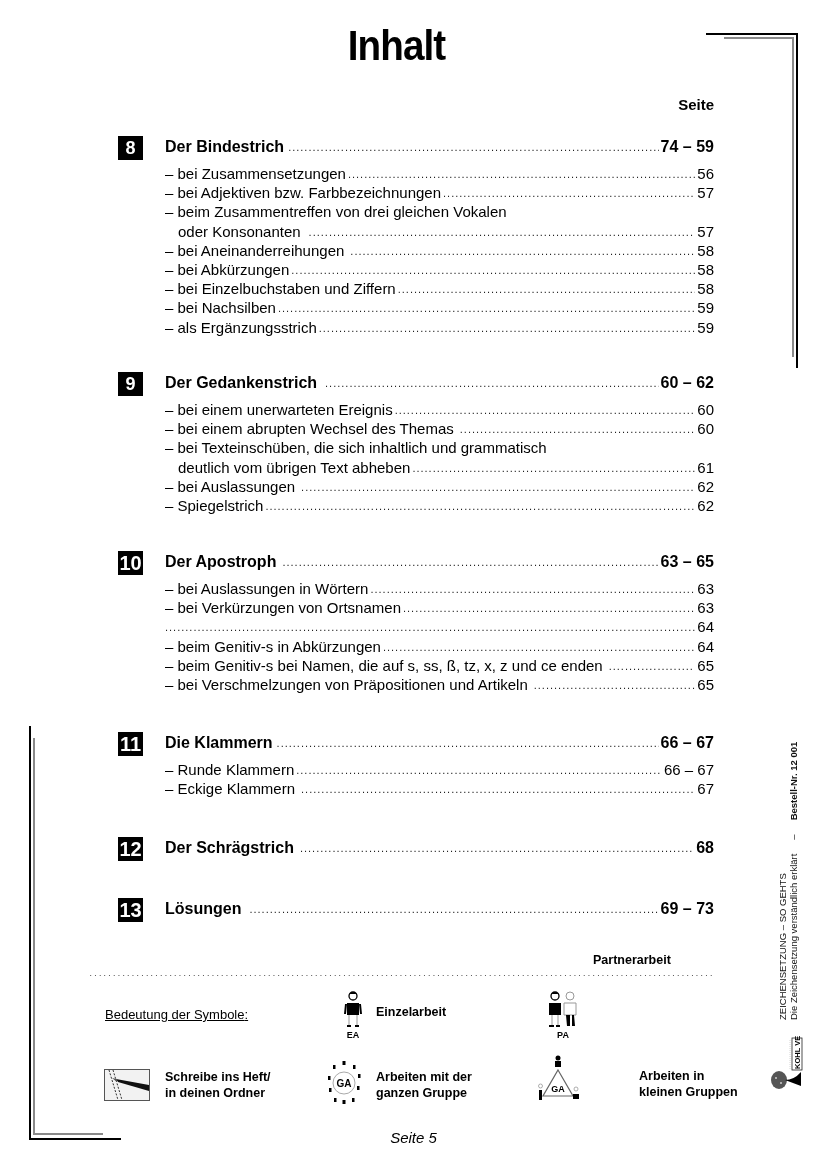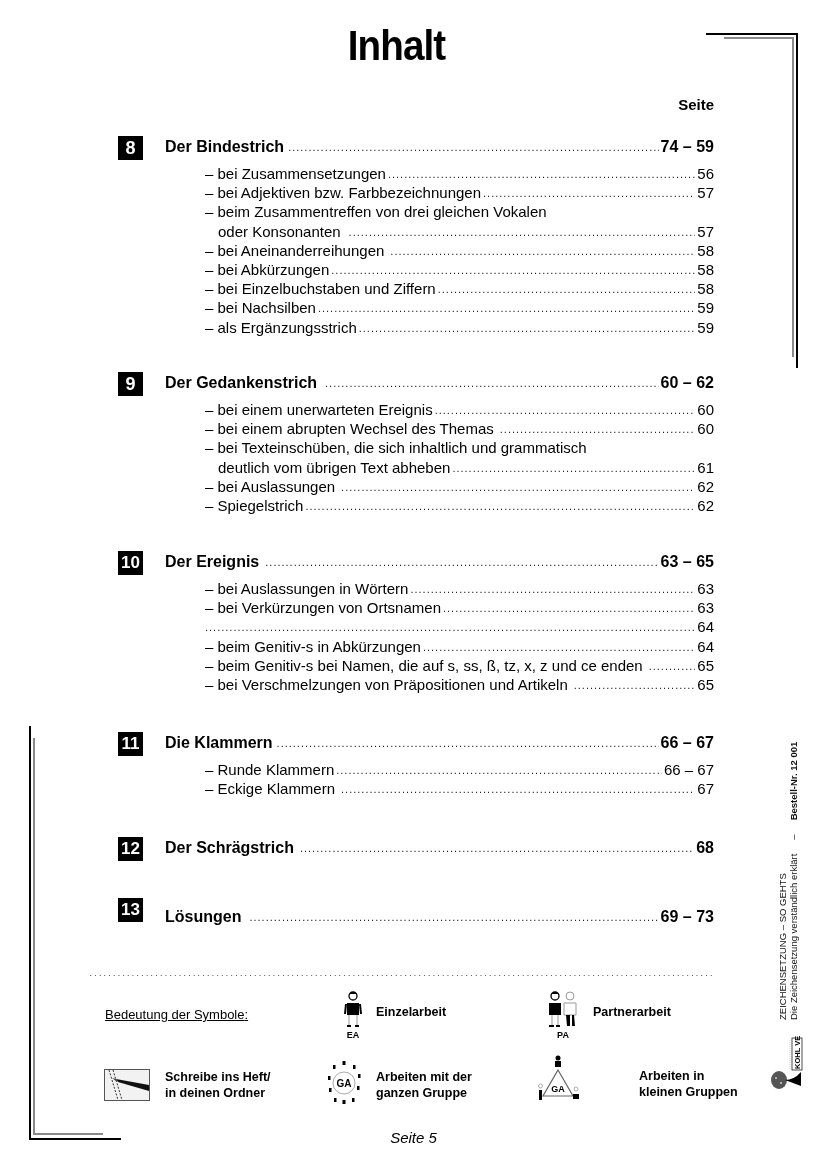--- a/index.html
+++ b/index.html
@@ -13,30 +13,30 @@
   
   .title { position: absolute; left: 0; width: 793px; top: 22px; text-align: center;
            font-size: 42px; font-weight: bold; letter-spacing: -1px;
            transform: scaleX(0.92); transform-origin: 396px 0; }
   .seite-head { position: absolute; right: 113px; top: 96px; font-size: 15px; font-weight: bold; }
 
   
   .section { position: absolute; left: 118px; width: 596px; }
   .num { position: absolute; left: 0; top: 0; width: 25px; height: 24px; background: #000; color: #fff;
          font-weight: bold; font-size: 18px; line-height: 24px; text-align: center; }
-  .num.two { font-size: 17px; }
+  .num.two { font-size: 20px; }
   .heading { position: absolute; left: 47px; right: 0; top: 2px; display: flex; align-items: baseline;
              font-size: 16px; font-weight: bold; height: 20px; }
   .heading .t { white-space: nowrap; padding-right: 4px; }
   .dots { flex: 1; overflow: hidden; white-space: nowrap; font-weight: normal; font-size: 11px;
           color: #222; letter-spacing: 1px; position: relative; top: -1px; }
   .dots::after { content: "................................................................................................................................................................................................................................................................................................................................................"; }
   .heading .p { white-space: nowrap; padding-left: 2px; }
   .items { position: absolute; left: 47px; right: 0; top: 28px; }
-  .item { display: flex; align-items: baseline; font-size: 15px; height: 19.2px; line-height: 19.2px; margin-left: 40px; }
+  .item { display: flex; align-items: baseline; font-size: 15px; height: 19.2px; line-height: 19.2px; }
   .item .t { white-space: nowrap; padding-right: 2px; }
   .item .p { white-space: nowrap; padding-left: 2px; }
   .item.first-line { display: block; }
   .item.cont { padding-left: 13px; }
 
   
   .sep { position: absolute; left: 90px; width: 622px; top: 972px; height: 4px; overflow: hidden;
          font-size: 10px; line-height: 4px; letter-spacing: 1.6px; white-space: nowrap; color: #333; }
   .sep::after { content: "••••••••••••••••••••••••••••••••••••••••••••••••••••••••••••••••••••••••••••••••••••••••••••••••••••••••••••••••••••••••••••••••••••••••••••••••••••••••••••••••••••••••••••••••"; font-size: 4px; letter-spacing: 3.3px; }
 
@@ -155,21 +155,21 @@
         <span class="t">– Spiegelstrich</span>
         <span class="dots"></span>
         <span class="p">62</span>
       </div>
   </div>
 </div>
 
 <div class="section" style="top:551px;">
   <div class="num two">10</div>
   <div class="heading">
-    <span class="t" style="padding-right:6px;">Der Ereignis</span>
+    <span class="t" style="padding-right:6px;">Der Apostroph</span>
     <span class="dots"></span>
     <span class="p">63 – 65</span>
   </div>
   <div class="items">
     <div class="item">
         <span class="t">– bei Auslassungen in Wörtern</span>
         <span class="dots"></span>
         <span class="p">63</span>
       </div>
     <div class="item">
@@ -225,21 +225,21 @@
   <div class="heading">
     <span class="t" style="padding-right:6px;">Der Schrägstrich</span>
     <span class="dots"></span>
     <span class="p">68</span>
   </div>
 </div>
 
 <div class="section" style="top:898px;">
   <div class="num two">13</div>
   <div class="heading">
-    <span class="t" style="padding-right:8px;margin-top:8px;">Lösungen</span>
+    <span class="t" style="padding-right:8px;">Lösungen</span>
     <span class="dots"></span>
     <span class="p">69 – 73</span>
   </div>
 </div>
 
 <div class="sep"></div>
 
 <div class="legend-title"><span>Bedeutung der Symbole</span><span class="legend-colon">:</span></div>
 
 <div class="icon" style="left:340px; top:990px; width:26px; height:50px;">
@@ -261,21 +261,21 @@
     <path d="M6 4 Q10 0 14 4" fill="#000"></path>
     <path d="M4 13 L16 13 L16 25 L4 25 Z" fill="#000"></path>
     <path d="M7 25 L7 35 M13 25 L13 35" stroke="#999" stroke-width="1"></path>
     <path d="M4 36 L9 36 M11 36 L15 36" stroke="#000" stroke-width="2"></path>
     <circle cx="25" cy="6" r="4" fill="none" stroke="#999" stroke-width="1"></circle>
     <path d="M19 13 L31 13 L31 25 L19 25 Z" fill="none" stroke="#999" stroke-width="1"></path>
     <path d="M21 25 L22 36 L25 36 L25 25 M27 25 L27 36 L30 36 L29 25" fill="#000"></path>
     <text x="18" y="48" font-size="9" font-weight="bold" text-anchor="middle" font-family="Liberation Sans, sans-serif">PA</text>
   </svg>
 </div>
-<div class="leg-label" style="left:593px; top:1004px;text-align:right;"><span>Partnerarbeit</span></div>
+<div class="leg-label" style="left:593px; top:952px;text-align:right;"><span>Partnerarbeit</span></div>
 
 <div class="icon" style="left:104px; top:1069px; width:46px; height:32px;">
   <svg width="46" height="32" viewBox="0 0 46 32">
     <rect x="0.5" y="0.5" width="45" height="31" fill="#f2f2f2" stroke="#555" stroke-width="1"></rect>
     <path d="M5 1 L14 31" stroke="#333" stroke-width="1" stroke-dasharray="2,1.5"></path>
     <path d="M9 1 L18 31" stroke="#333" stroke-width="1" stroke-dasharray="2,1.5"></path>
     <path d="M12 10 L45 16 L45 22 L14 13 Z" fill="#111"></path>
     <path d="M8 9 L13 10 L13 13 Z" fill="#555"></path>
   </svg>
 </div>

